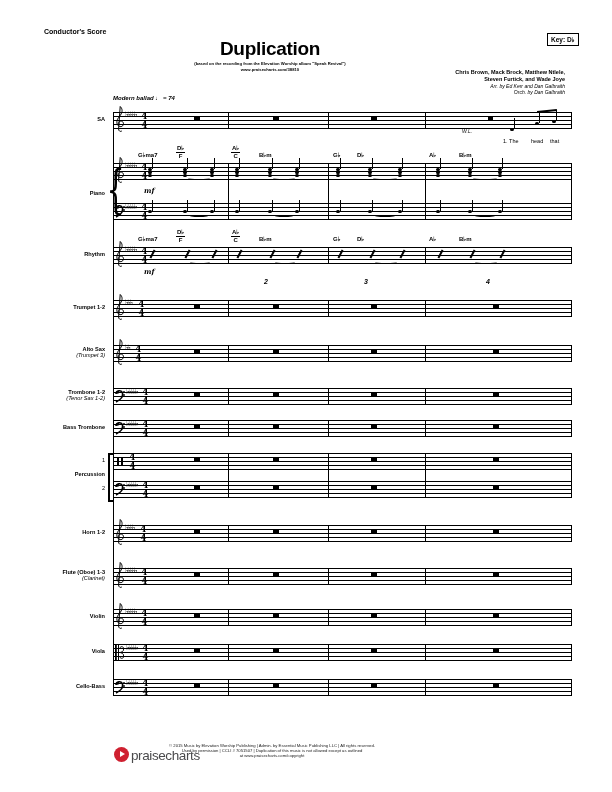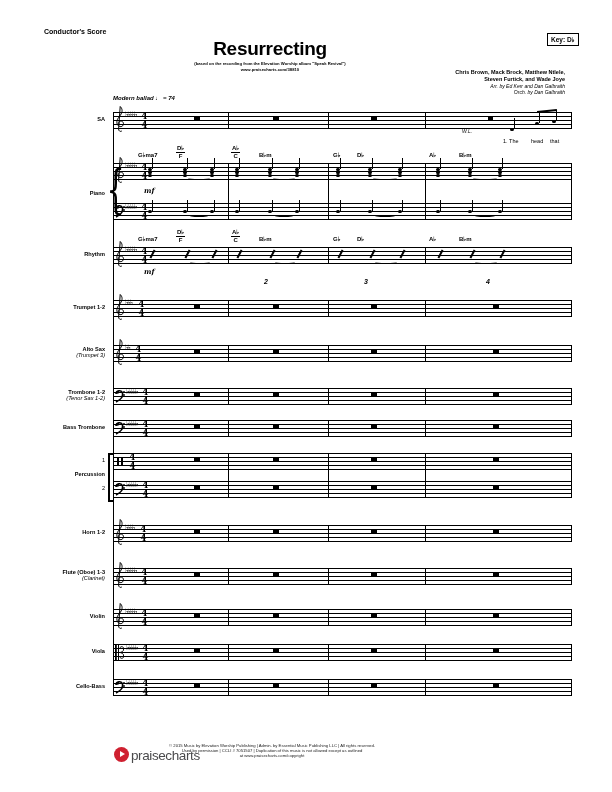--- a/index.html
+++ b/index.html
@@ -43,21 +43,21 @@
   .copy{position:absolute;left:122px;width:300px;text-align:center;font-size:4.2px;line-height:5.1px;color:#1a1a1a;}
   .copy span{display:block;}
 </style>
 </head>
 <body>
 
 <div class="page">
 
   <div class="hdr-small" style="left:44px;top:28px;">Conductor's Score</div>
   <div class="keybox" style="left:547px;top:33px;">Key: D♭</div>
-  <div class="title" style="top:38px;">Resurrecting</div>
+  <div class="title" style="top:38px;">Duplication</div>
   <div class="subt" style="top:61px;">(based on the recording from the Elevation Worship album "Speak Revival")</div>
   <div class="subt" style="top:67px;">www.praisecharts.com/38810</div>
   <div class="credits">
     <span class="b">Chris Brown, Mack Brock, Matthew Ntlele,</span>
     <span class="b">Steven Furtick, and Wade Joye</span>
     <span class="i">Arr. by Ed Kerr and Dan Galbraith</span>
     <span class="i">Orch. by Dan Galbraith</span>
   </div>
   <div class="tempo" style="left:113px;top:95px;">Modern ballad ♩ = 74</div>
 

